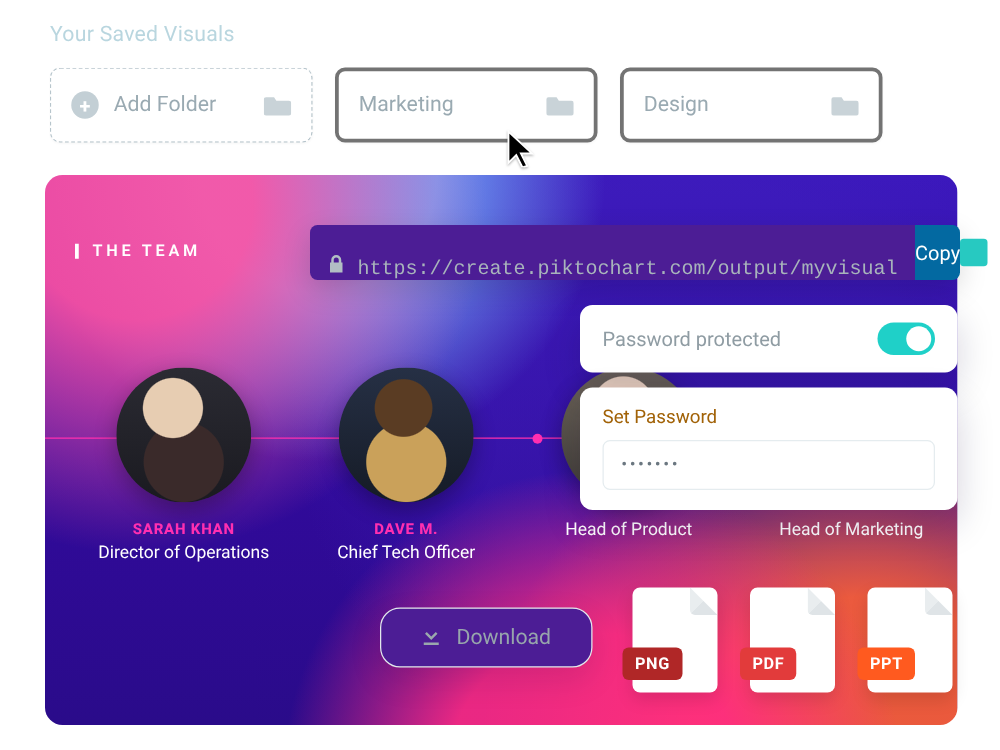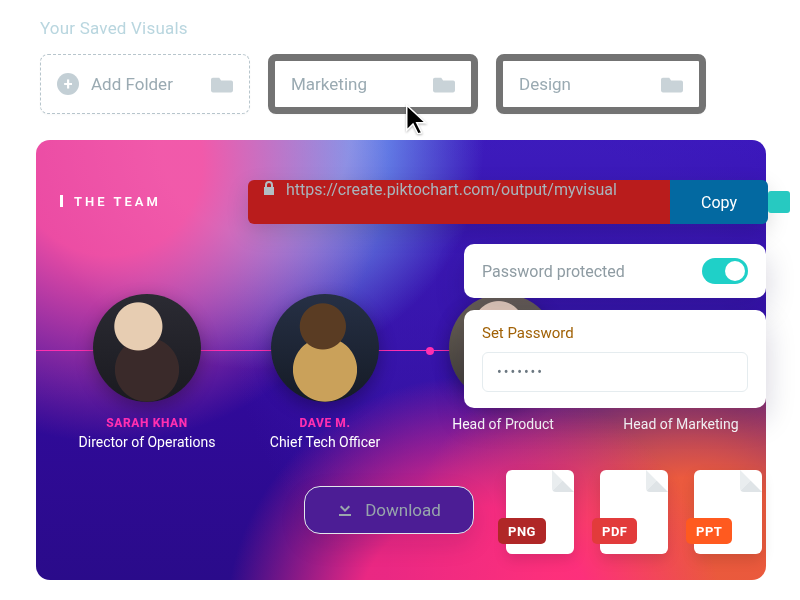--- a/index.html
+++ b/index.html
@@ -18,21 +18,21 @@
       radial-gradient(circle at 90% 110%, rgba(255,98,52,0.9) 0 18%, transparent 38%),
       radial-gradient(circle at 70% 40%, rgba(63,32,186,0.4) 0 30%, transparent 55%),
       linear-gradient(180deg, #3b17bd 0%, #300a99 60%, #2a0b8a 100%);
   }
   .top-label {
     position: absolute; left: 40px; top: 18px; color: #b9d6df; font-size: 17px;
     letter-spacing: .2px;
   }
   .folder-row { position: absolute; left: 40px; top: 54px; display: flex; gap: 18px; }
   .folder {
-    width: 210px; height: 60px; background: #fff; border: 7px solid #737373;
+    width: 210px; height: 60px; background: #fff; border: 3px solid #737373;
     border-radius: 8px; display: flex; align-items: center; padding: 0 16px;
     color: #9aaab2; font-size: 17px; position: relative;
     box-shadow: 0 1px 2px rgba(0,0,0,0.03);
   }
   .folder.add { border: 1.5px dashed #b7c5cc; }
   .plusicon {
     width: 22px; height: 22px; border-radius: 50%; background: #c3cfd5;
     display: inline-flex; align-items: center; justify-content: center;
     color: #fff; font-size: 16px; font-weight: 700; margin-right: 12px;
   }
@@ -54,22 +54,22 @@
     content: ""; position: absolute; left: -14px; top: 1px; width: 3px; height: 12px;
     background: #fff;
   }
 
   .copybar {
     position: absolute; left: 248px; top: 180px; width: 520px; height: 44px;
     display: flex; align-items: stretch; border-radius: 6px; overflow: hidden;
     box-shadow: 0 8px 22px rgba(0,0,0,0.15);
   }
   .copybar .url {
-    flex: 1; background: #b91c1c; display: flex; align-items: flex-start; padding: 0 14px;
-    color: #a8b4bb; font-size: 16px;
+    flex: 1; background: #4c1d95; display: flex; align-items: flex-end; padding: 0 14px;
+    color: #a8b4bb; font-size: 16px; font-family: Liberation Mono, monospace;
   }
   .lockicon { margin-right: 10px; color: #b2bec4; }
   .copybtn {
     width: 98px; background: #0369a1; color: #fff; display: flex; align-items: center;
     justify-content: center; font-size: 16px; cursor: pointer;
   }
   .copytail {
     position: absolute; left: 768px; top: 191px; width: 22px; height: 22px;
     background: #27c9c1; border-radius: 3px;
   }

